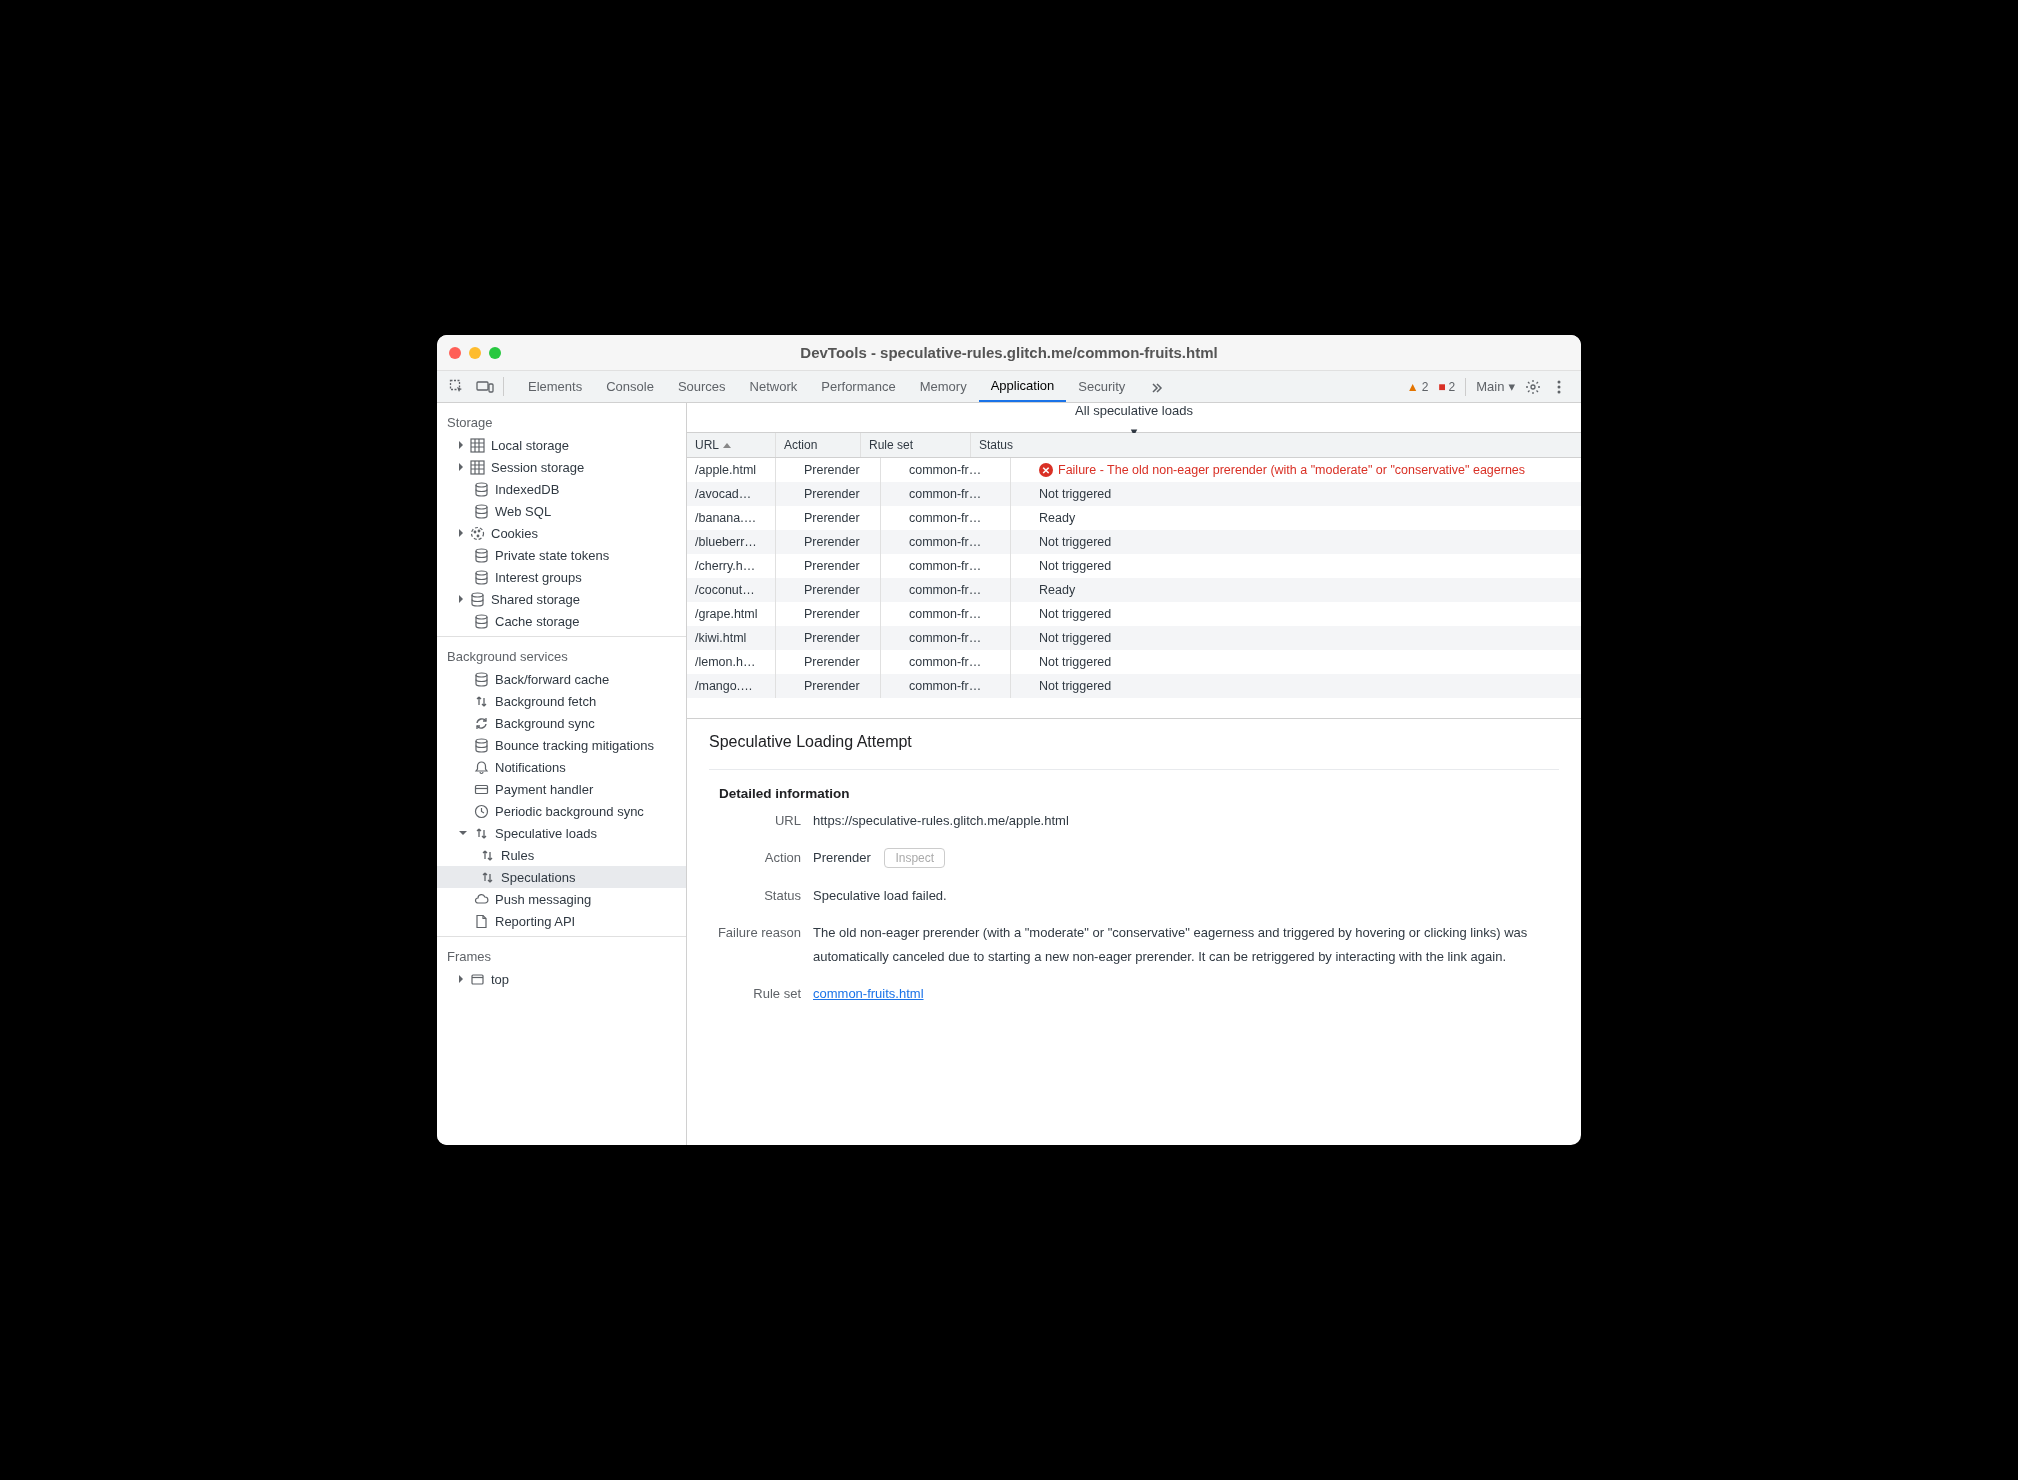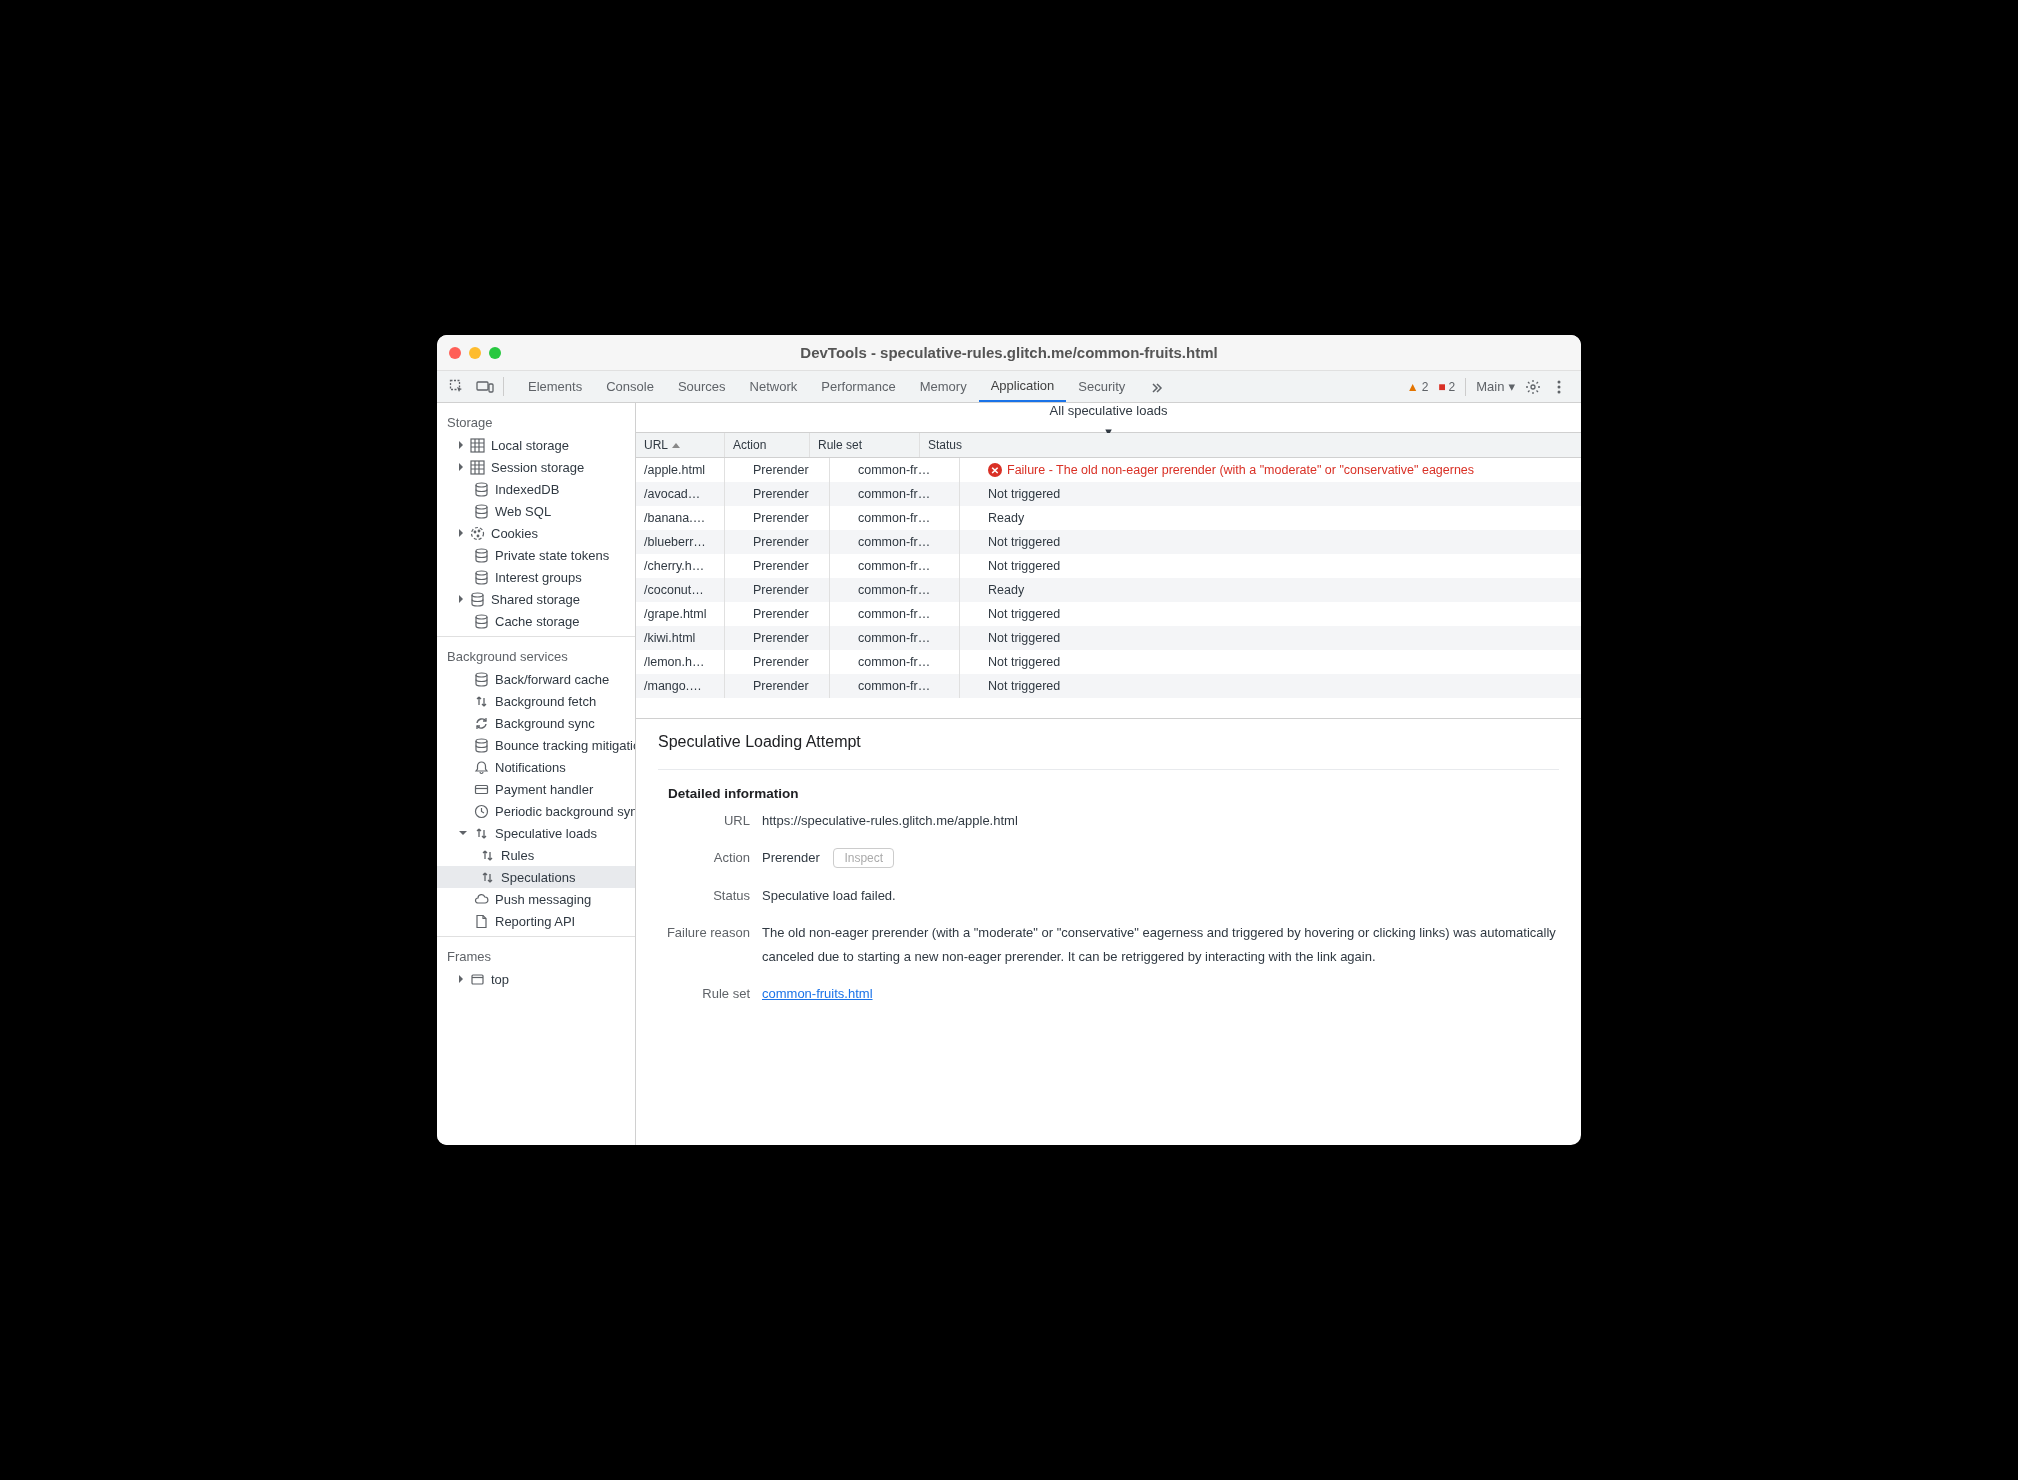--- a/index.html
+++ b/index.html
@@ -57,39 +57,39 @@
 .tabs { display: flex; align-items: stretch; margin-left: 8px; }
 .tab {
   padding: 0 12px;
   display: flex;
   align-items: center;
   color: #5f6368;
   font-size: 13px;
   cursor: pointer;
 }
 .tab.active {
-  color: #404040;
+  color: #000000;
   border-bottom: 2px solid #1a73e8;
 }
 .toolbar-right {
   margin-left: auto;
   display: flex;
   align-items: center;
   gap: 10px;
   padding-right: 8px;
 }
 .badge { display: inline-flex; align-items: center; gap: 3px; font-size: 12px; color: #5f6368; }
 .warn-tri { color: #e37400; }
 .err-sq { color: #d93025; }
 .main-select { display: flex; align-items: center; color: #5f6368; gap: 4px; }
 
 .content { flex: 1; display: flex; overflow: hidden; }
 
 .sidebar {
-  width: 199px;
+  width: 250px;
   border-right: 1px solid #d0d0d0;
   overflow-y: auto;
   padding: 4px 0;
   background: #fff;
 }
 .side-heading {
   font-size: 13px;
   color: #5f6368;
   padding: 8px 10px 4px;
 }

